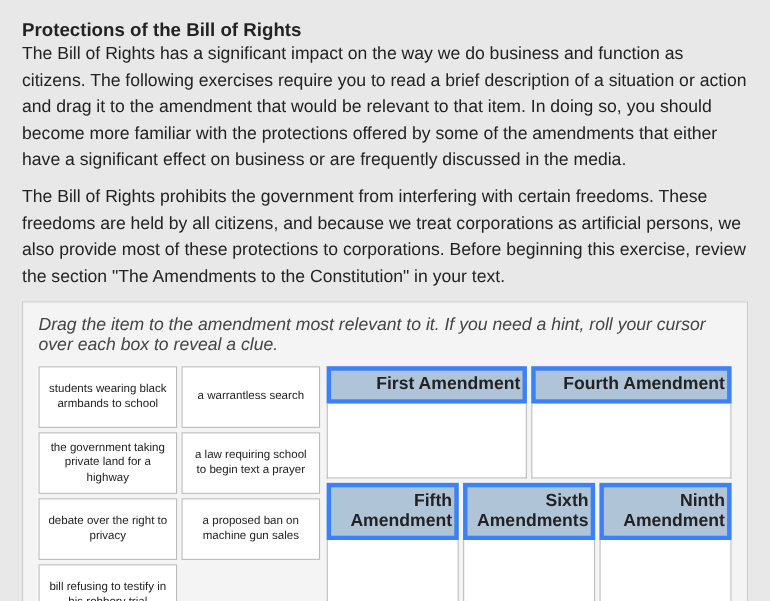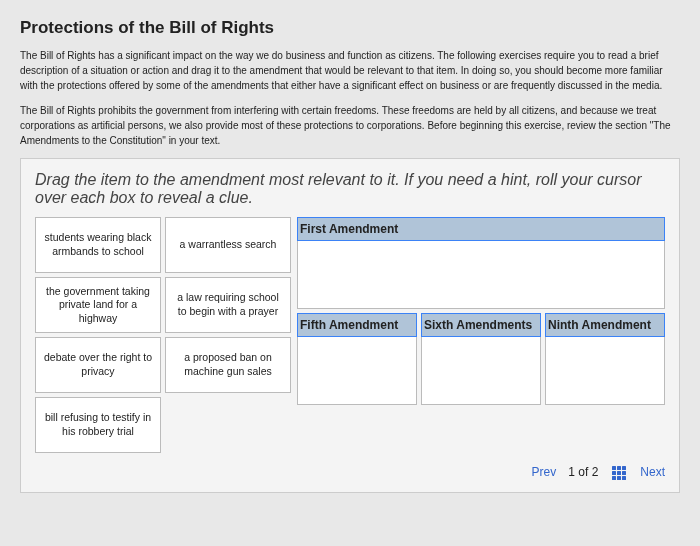--- a/index.html
+++ b/index.html
@@ -8,24 +8,23 @@
       font-size: 12px;
       background: #e8e8e8;
       width: 700px;
       min-height: 546px;
       padding: 18px 20px;
       color: #222;
     }
     h1 {
       font-size: 17px;
       font-weight: bold;
-      margin-bottom: 10px;
     }
     .intro-text {
-      font-size: 10px;
+      font-size: 16px;
       line-height: 1.5;
       margin-bottom: 10px;
     }
     .exercise-area {
       background: #f4f4f4;
       border: 1px solid #ccc;
       padding: 12px 14px;
       margin-top: 10px;
     }
     .drag-instruction {
@@ -71,23 +70,23 @@
       margin-bottom: 4px;
     }
     .amendment-col {
       display: flex;
       flex-direction: column;
       flex: 1;
       gap: 0;
     }
     .amendment-label {
       background: #b0c4d8;
-      border: 1px solid #3b82f6;
-      text-align: left;
-      font-size: 12px;
+      border: 4px solid #3b82f6;
+      text-align: right;
+      font-size: 16px;
       font-weight: bold;
       padding: 4px 2px;
       color: #222;
     }
     .drop-zone {
       background: #fff;
       border: 1px solid #bbb;
       border-top: none;
       height: 68px;
       display: flex;
@@ -136,31 +135,35 @@
 
 <div class="exercise-area">
   <p class="drag-instruction">Drag the item to the amendment most relevant to it. If you need a hint, roll your cursor over each box to reveal a clue.</p>
 
   <div class="grid-container">
 
     <div class="left-items">
       <div class="drag-item">students wearing black armbands to school</div>
       <div class="drag-item">a warrantless search</div>
       <div class="drag-item">the government taking private land for a highway</div>
-      <div class="drag-item">a law requiring school to begin with a prayer</div>
+      <div class="drag-item">a law requiring school to begin text a prayer</div>
       <div class="drag-item">debate over the right to privacy</div>
       <div class="drag-item">a proposed ban on machine gun sales</div>
       <div class="drag-item">bill refusing to testify in his robbery trial</div>
     </div>
 
     <div class="drop-zones-container">
 
       <div class="drop-row">
         <div class="amendment-col">
           <div class="amendment-label">First Amendment</div>
+          <div class="drop-zone"></div>
+        </div>
+        <div class="amendment-col">
+          <div class="amendment-label">Fourth Amendment</div>
           <div class="drop-zone"></div>
         </div>
       </div>
 
       <div class="drop-row">
         <div class="amendment-col">
           <div class="amendment-label">Fifth Amendment</div>
           <div class="drop-zone"></div>
         </div>
         <div class="amendment-col">

